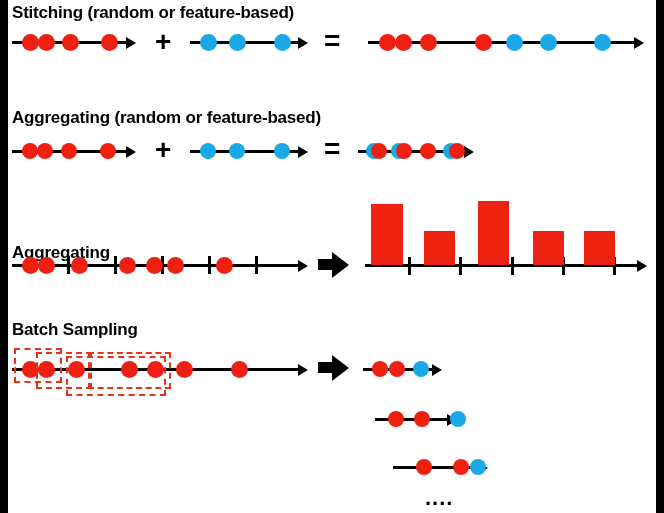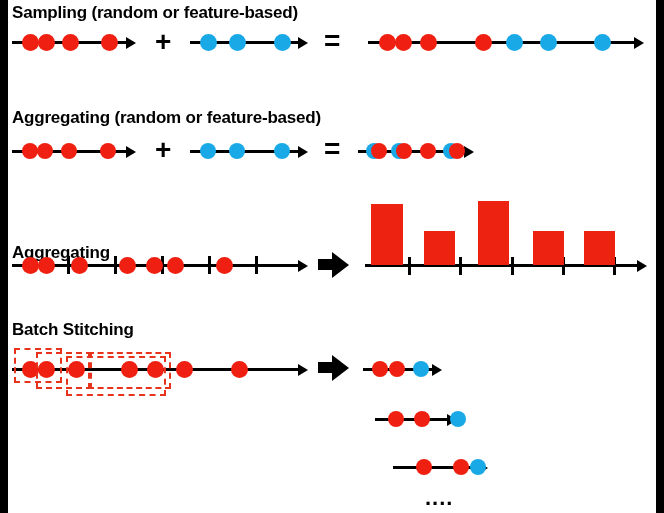--- a/index.html
+++ b/index.html
@@ -83,21 +83,21 @@
   }
 </style>
 </head>
 <body>
 
 <div id="page">
 
   <div class="edge left"></div>
   <div class="edge right"></div>
 
-  <div class="heading" style="left:12px;top:3px;">Sampling (random or feature-based)</div>
+  <div class="heading" style="left:12px;top:3px;">Stitching (random or feature-based)</div>
 
   <div>
     <div class="axis" style="left:12px;top:41px;width:118px;"></div>
     <div class="arrowhead" style="left:126px;top:36.5px;"></div>
     <div class="dot red" style="left:22px;top:34px;width:17px;height:17px;"></div>
     <div class="dot red" style="left:38px;top:34px;width:17px;height:17px;"></div>
     <div class="dot red" style="left:62px;top:34px;width:17px;height:17px;"></div>
     <div class="dot red" style="left:101px;top:34px;width:17px;height:17px;"></div>
   </div>
 
@@ -192,21 +192,21 @@
     <div class="tick" style="left:511px;top:257px;height:18px;"></div>
     <div class="tick" style="left:562px;top:257px;height:18px;"></div>
     <div class="tick" style="left:613px;top:257px;height:18px;"></div>
     <div class="bar" style="left:371px;top:204px;width:32px;height:61px;"></div>
     <div class="bar" style="left:424px;top:231px;width:31px;height:34px;"></div>
     <div class="bar" style="left:478px;top:201px;width:31px;height:64px;"></div>
     <div class="bar" style="left:533px;top:231px;width:31px;height:34px;"></div>
     <div class="bar" style="left:584px;top:231px;width:31px;height:34px;"></div>
   </div>
 
-  <div class="heading" style="left:12px;top:320px;">Batch Stitching</div>
+  <div class="heading" style="left:12px;top:320px;">Batch Sampling</div>
 
   <div>
     <div class="axis" style="left:12px;top:368px;width:290px;"></div>
     <div class="arrowhead" style="left:298px;top:363.5px;"></div>
     <div class="dot red" style="left:22px;top:361px;width:17px;height:17px;"></div>
     <div class="dot red" style="left:38px;top:361px;width:17px;height:17px;"></div>
     <div class="dot red" style="left:68px;top:361px;width:17px;height:17px;"></div>
     <div class="dot red" style="left:121px;top:361px;width:17px;height:17px;"></div>
     <div class="dot red" style="left:147px;top:361px;width:17px;height:17px;"></div>
     <div class="dot red" style="left:176px;top:361px;width:17px;height:17px;"></div>

